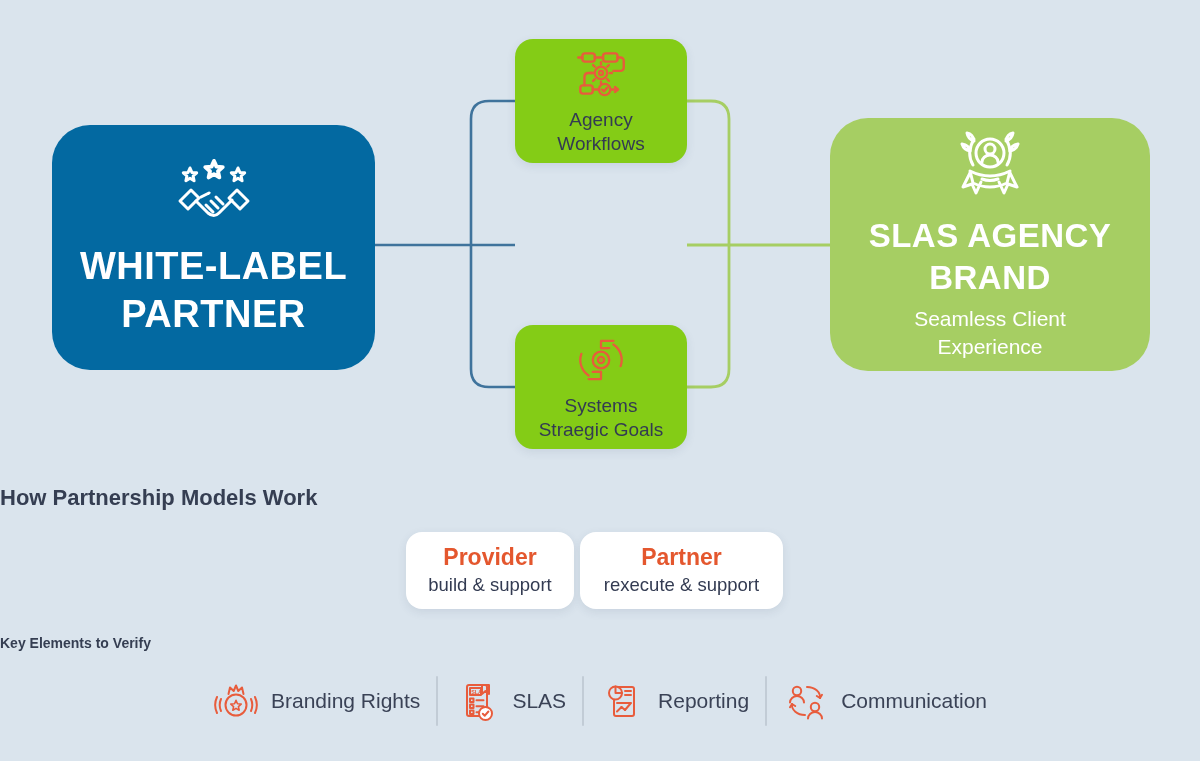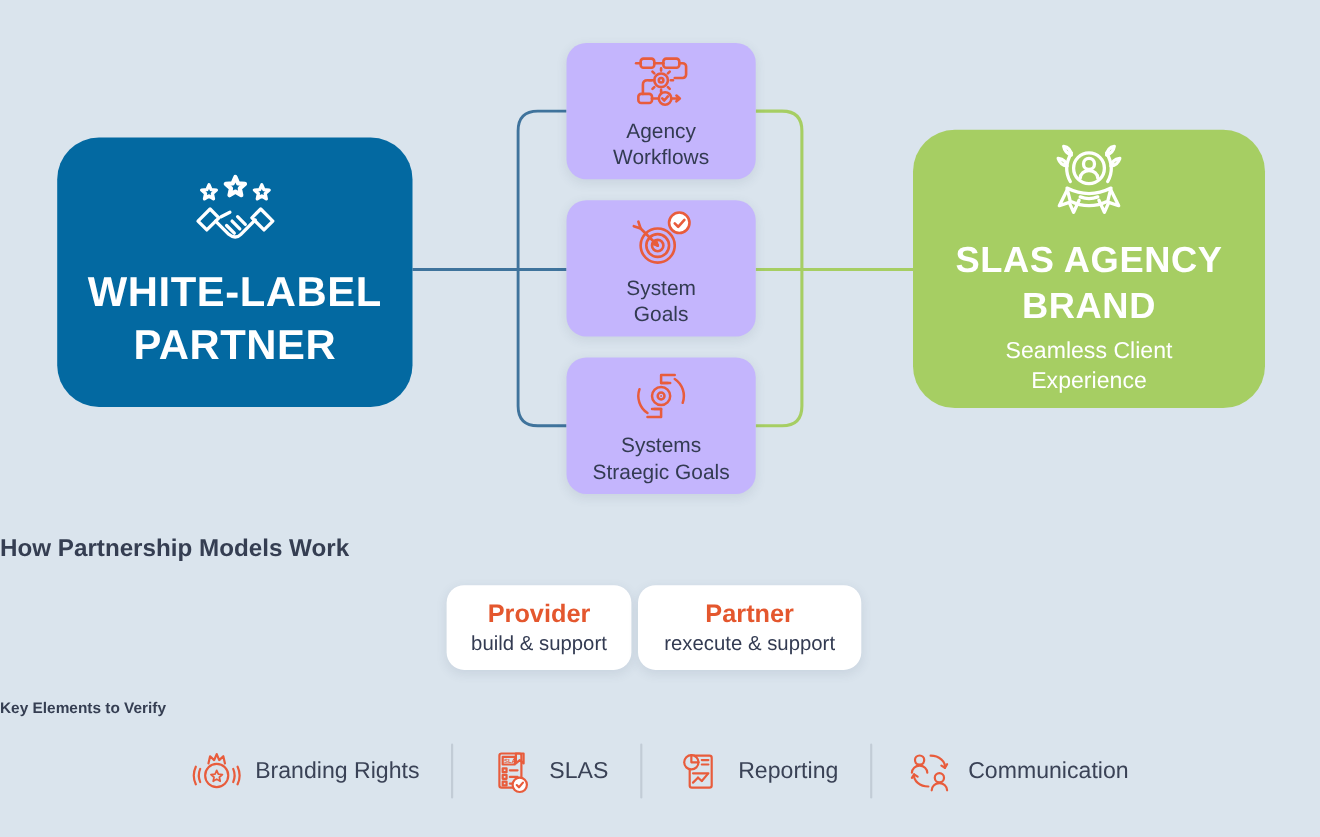--- a/index.html
+++ b/index.html
@@ -13,42 +13,42 @@
 
   
   .box{border-radius:38px;}
   .box.blue{left:52px;top:125px;width:323px;height:245px;background:#0369a1;}
   .box.green{left:830px;top:118px;width:320px;height:253px;background:#a6ce63;}
   .box-title{color:#fff;font-weight:bold;font-size:38px;line-height:1.26;max-width:300px;letter-spacing:.5px;margin-top:10px;}
   .box.green .box-title{font-size:33px;max-width:285px;margin-top:8px;letter-spacing:.5px;}
   .box-subtitle{color:#fff;font-size:21px;line-height:1.3;max-width:225px;margin-top:7px;}
 
   
-  .card{left:515px;width:172px;height:124px;background:#c4b5fd;border-radius:18px;
+  .card{left:515px;width:172px;height:124px;background:#84cc16;border-radius:18px;
         box-shadow:0 3px 10px rgba(50,70,100,.10);}
   .card.c1{top:39px;} .card.c2{top:182px;} .card.c3{top:325px;}
   .card-label{color:#333b52;font-size:19px;line-height:1.26;margin-top:6px;}
 
   
   .heading{position:absolute;left:0;width:1200px;text-align:left;z-index:2;
            font-weight:bold;color:#353e52;}
   .heading.h1{top:485px;font-size:22px;}
   .heading.h2{top:635px;font-size:14px;}
 
   
   .model-card{background:#fff;border-radius:16px;height:77px;
               box-shadow:0 3px 10px rgba(50,70,100,.10);}
   .model-card.provider{left:406px;top:532px;width:168px;}
   .model-card.partner{left:580px;top:532px;width:203px;}
   .model-title{color:#e4572e;font-weight:bold;font-size:23px;line-height:1.1;}
   .model-sub{color:#333b52;font-size:18.5px;margin-top:3px;}
 
   
   .bottom-row{position:absolute;left:0;top:672px;width:1200px;height:58px;z-index:2;
-              display:flex;align-items:center;justify-content:center;gap:29px;}
+              display:flex;align-items:center;justify-content:center;gap:16px;}
   .kv-item{display:flex;align-items:center;gap:12px;}
   .kv-label{color:#3a4256;font-size:21px;white-space:nowrap;}
   .v-divider{width:2px;height:50px;background:#c2ccd6;border-radius:1px;}
 
   .icon{display:inline-flex;line-height:0;}
   svg{display:block;}
 </style>
 </head>
 <body>
 
@@ -99,39 +99,20 @@
         <path d="M31,42 l1.8,1.8 l3.2,-3.6"></path>
         <path d="M39,42 h7 M43.5,39.5 l3,2.5 l-3,2.5"></path>
       </svg>
     </span>
     <div class="card-label">
       <span>Agency</span><br>
       <span>Workflows</span>
     </div>
   </div>
 
-  <div class="node card c2">
-    <span class="icon">
-      <svg width="62" height="56" viewBox="0 0 60 54" fill="none" stroke="#e85c3c" stroke-width="2.3" stroke-linecap="round" stroke-linejoin="round">
-        <circle cx="27" cy="33" r="15"></circle>
-        <circle cx="27" cy="33" r="10"></circle>
-        <circle cx="27" cy="33" r="5"></circle>
-        <circle cx="27" cy="33" r="1.2" fill="#e85c3c" stroke="none"></circle>
-        <path d="M12,18 L27,33"></path>
-        <path d="M22.5,31.5 L27,33 L25.5,28.5"></path>
-        <path d="M12,18 l-2,-6 M12,18 l-6,-2"></path>
-        <circle cx="46" cy="13" r="9" fill="#fff"></circle>
-        <path d="M42,13.5 l3,3 l5.5,-6"></path>
-      </svg>
-    </span>
-    <div class="card-label">
-      <span>System</span><br>
-      <span>Goals</span>
-    </div>
-  </div>
 
   <div class="node card c3">
     <span class="icon">
       <svg width="62" height="56" viewBox="0 0 60 54" fill="none" stroke="#e85c3c" stroke-width="2.2" stroke-linecap="round" stroke-linejoin="round">
         <circle cx="30" cy="27" r="8"></circle>
         <circle cx="30" cy="27" r="3"></circle>
         <circle cx="30" cy="27" r="0.8" fill="#e85c3c" stroke="none"></circle>
         <path d="M42,12 a18,18 0 0,1 7,21"></path>
         <path d="M42,8.5 h-12 v7 h8"></path>
         <path d="M30,15.5 h6"></path>

